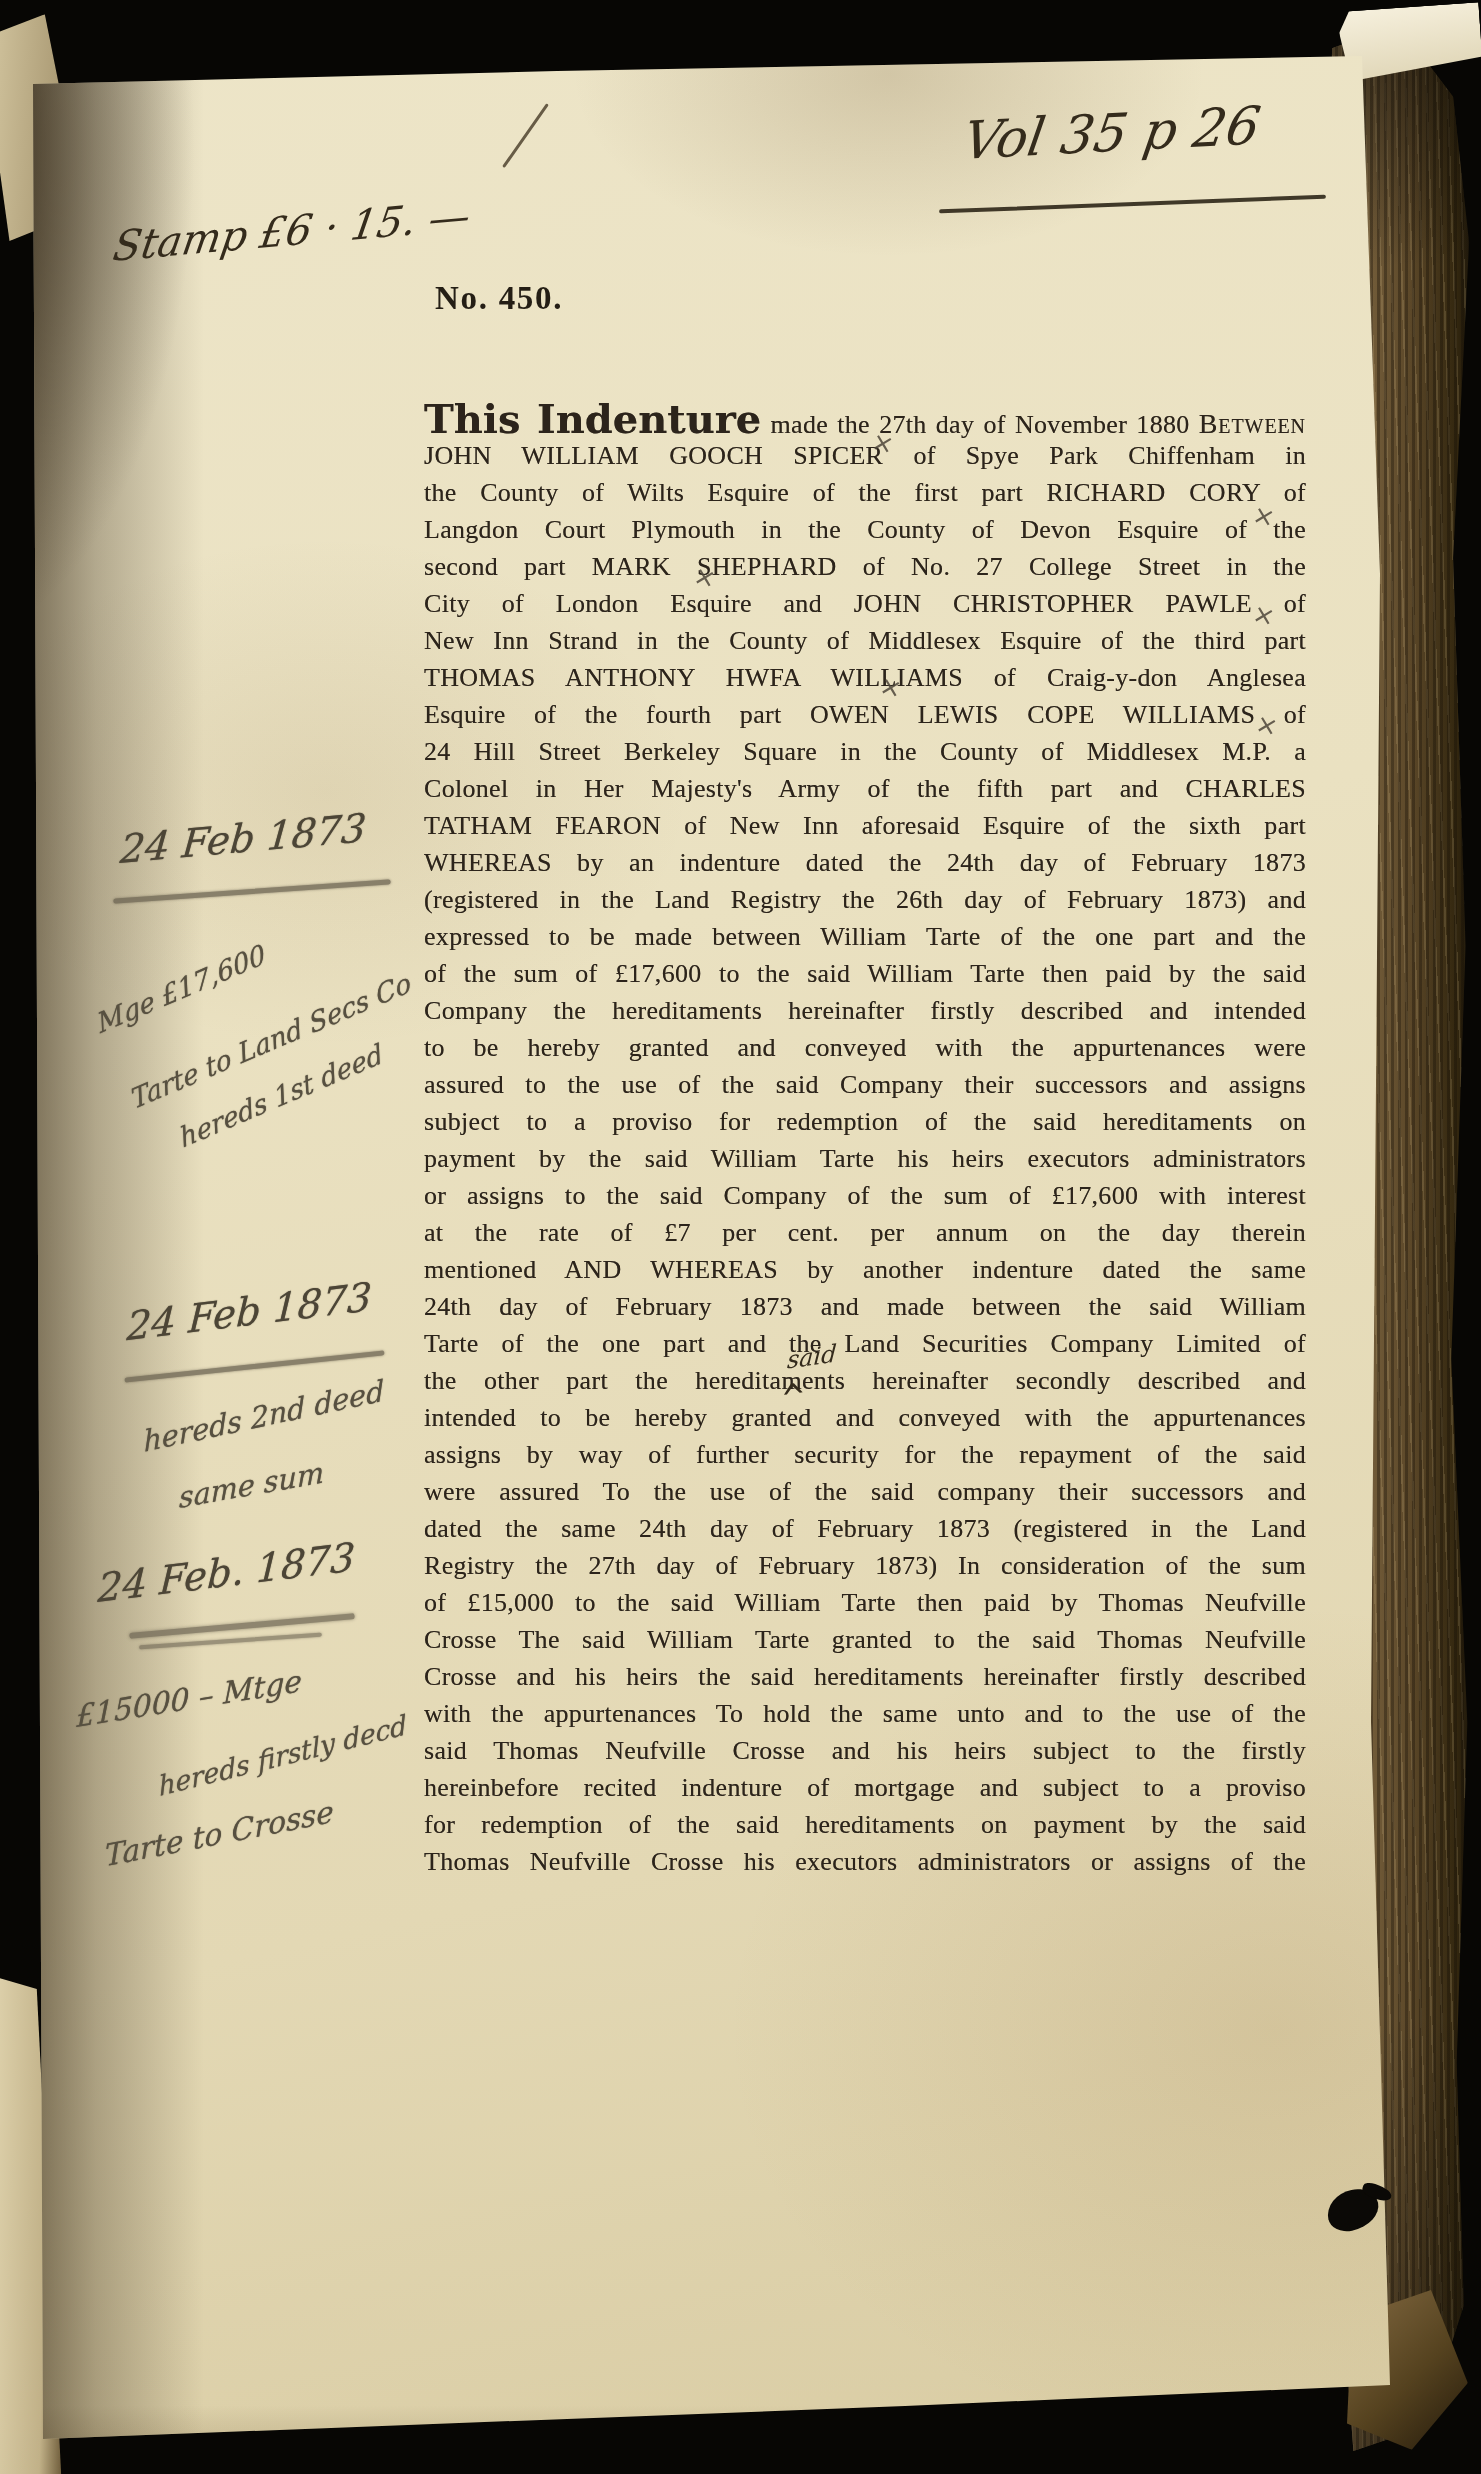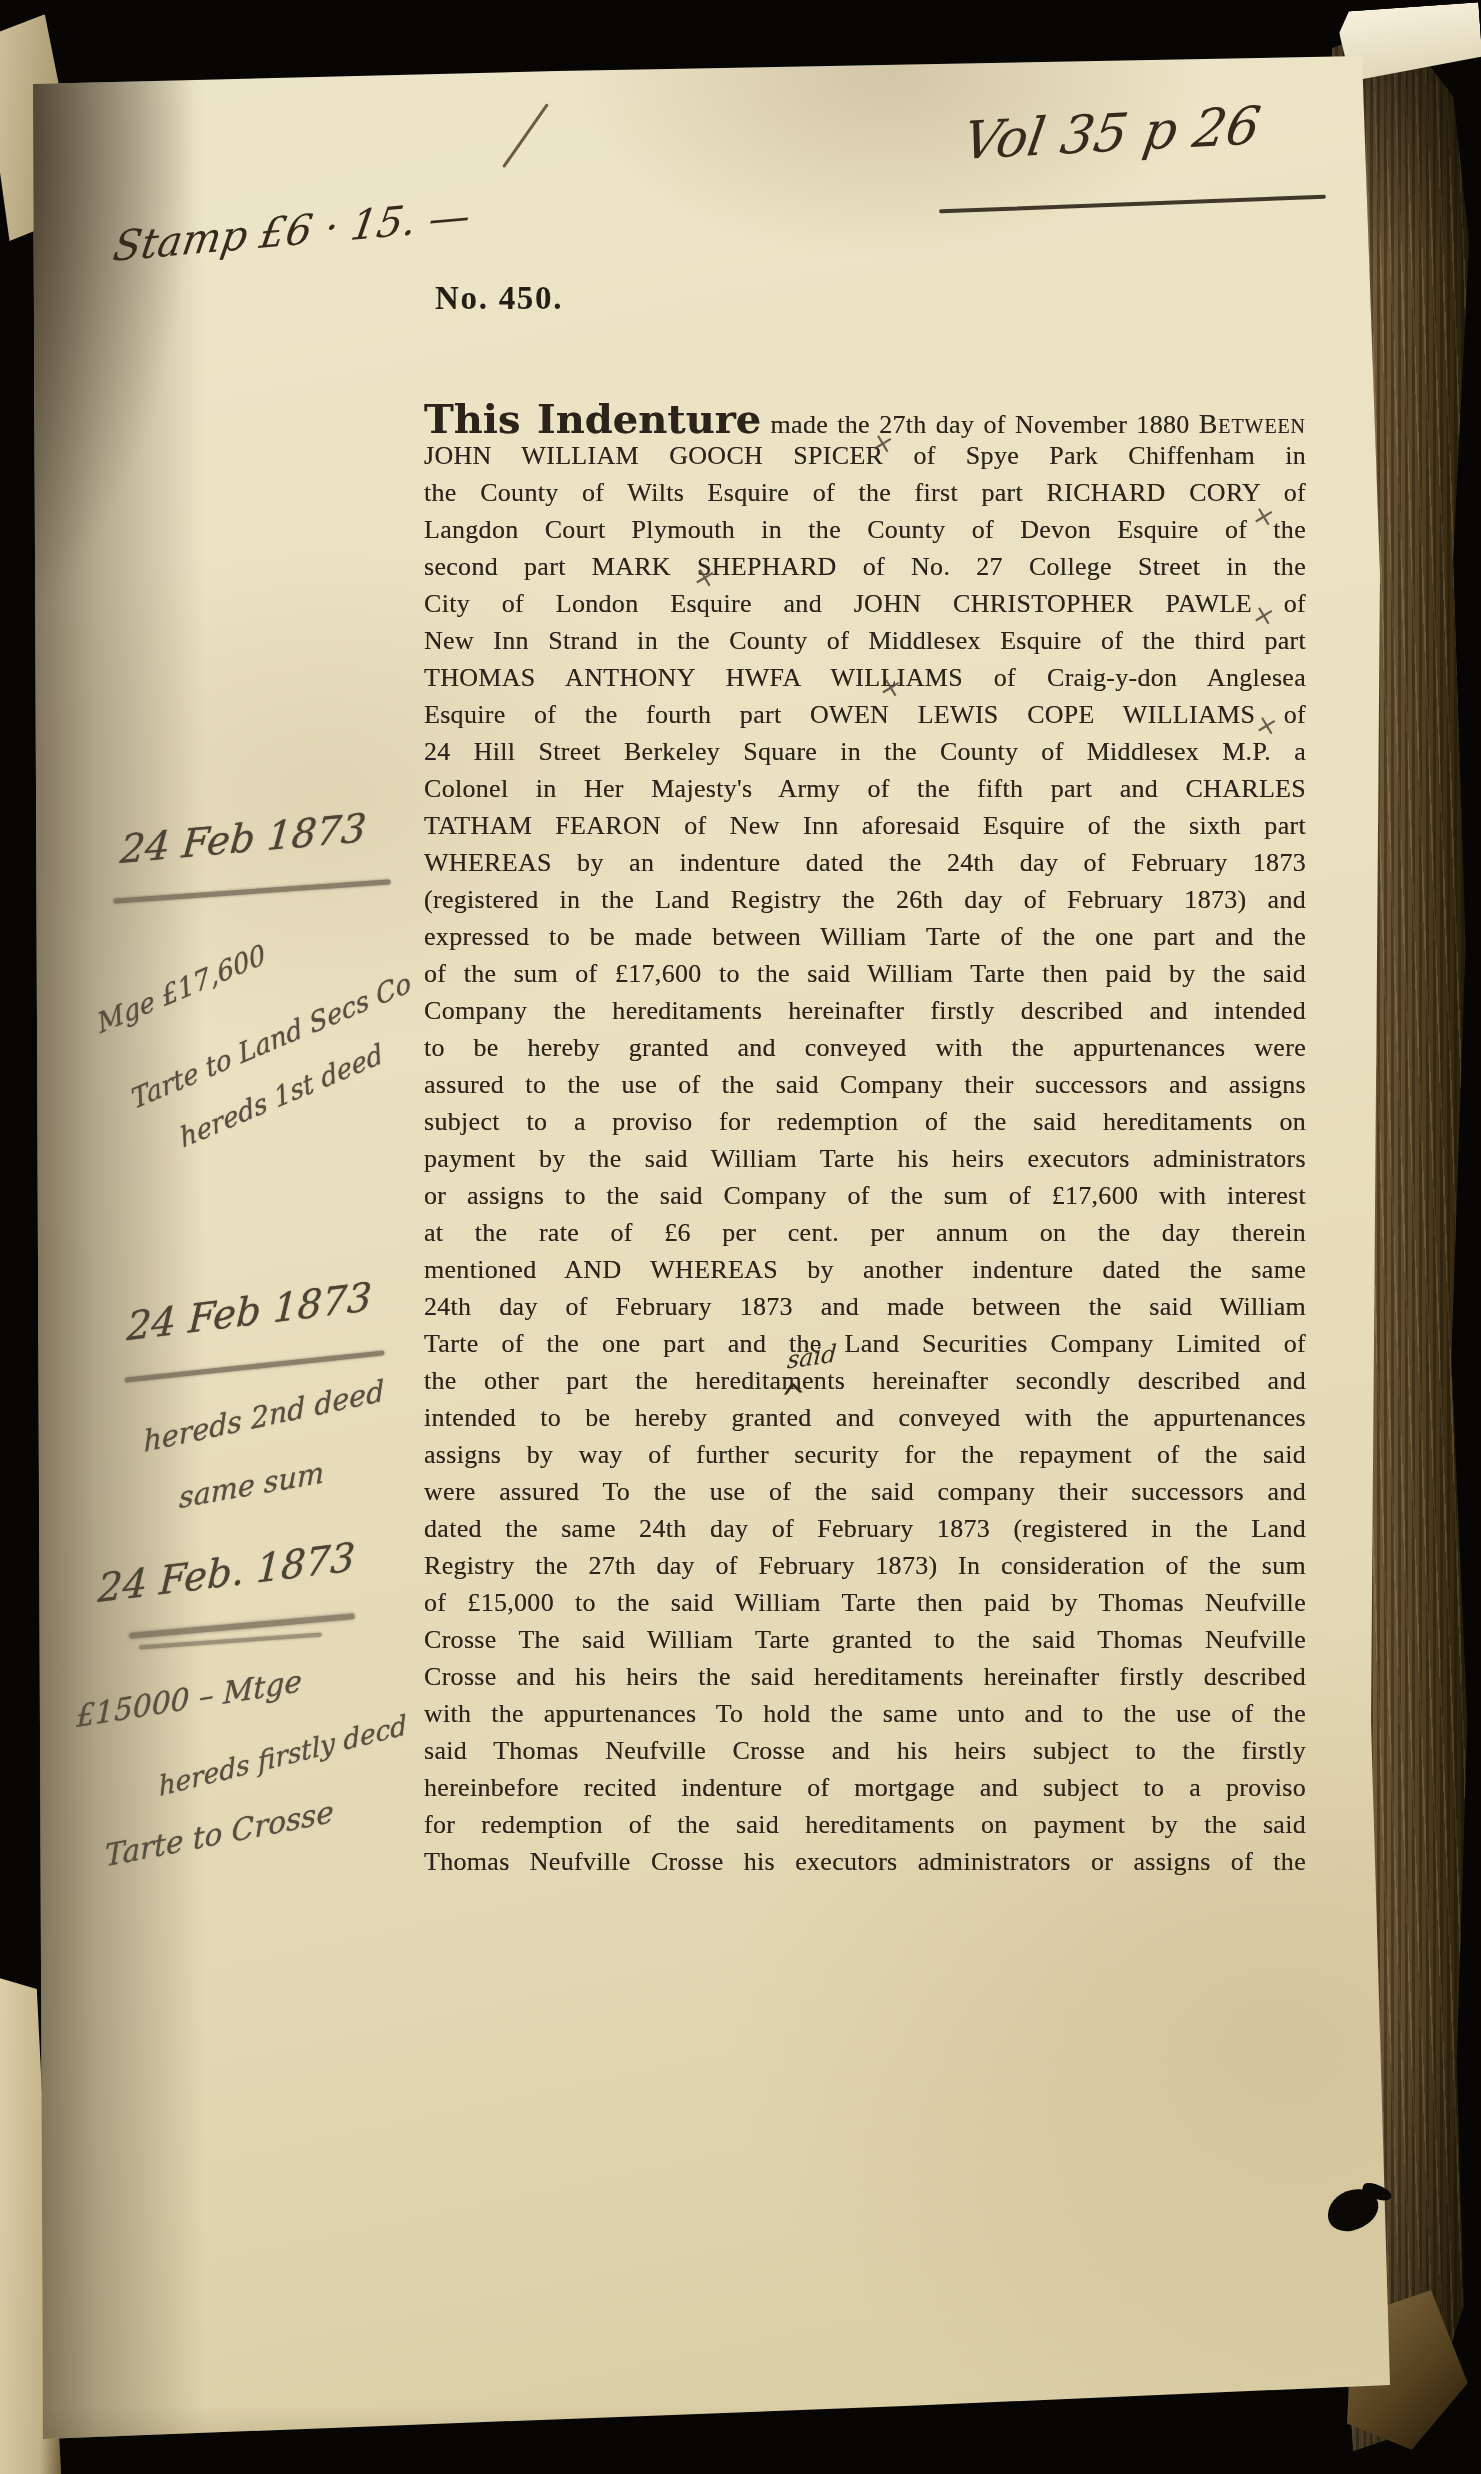--- a/index.html
+++ b/index.html
@@ -116,21 +116,21 @@
           <div class="tline">WHEREAS by an indenture dated the 24th day of February 1873</div>
           <div class="tline">(registered in the Land Registry the 26th day of February 1873) and</div>
           <div class="tline">expressed to be made between William Tarte of the one part and the</div>
           <div class="tline">of the sum of £17,600 to the said William Tarte then paid by the said</div>
           <div class="tline">Company the hereditaments hereinafter firstly described and intended</div>
           <div class="tline">to be hereby granted and conveyed with the appurtenances were</div>
           <div class="tline">assured to the use of the said Company their successors and assigns</div>
           <div class="tline">subject to a proviso for redemption of the said hereditaments on</div>
           <div class="tline">payment by the said William Tarte his heirs executors administrators</div>
           <div class="tline">or assigns to the said Company of the sum of £17,600 with interest</div>
-          <div class="tline">at the rate of £6 per cent. per annum on the day therein</div>
+          <div class="tline">at the rate of £7 per cent. per annum on the day therein</div>
           <div class="tline">mentioned AND WHEREAS by another indenture dated the same</div>
           <div class="tline">24th day of February 1873 and made between the said William</div>
           <div class="tline">Tarte of the one part and the Land Securities Company Limited of</div>
           <div class="tline">the other part the hereditaments hereinafter secondly described and</div>
           <div class="tline">intended to be hereby granted and conveyed with the appurtenances</div>
           <div class="tline">assigns by way of further security for the repayment of the said</div>
           <div class="tline">were assured To the use of the said company their successors and</div>
           <div class="tline">dated the same 24th day of February 1873 (registered in the Land</div>
           <div class="tline">Registry the 27th day of February 1873) In consideration of the sum</div>
           <div class="tline">of £15,000 to the said William Tarte then paid by Thomas Neufville</div>

